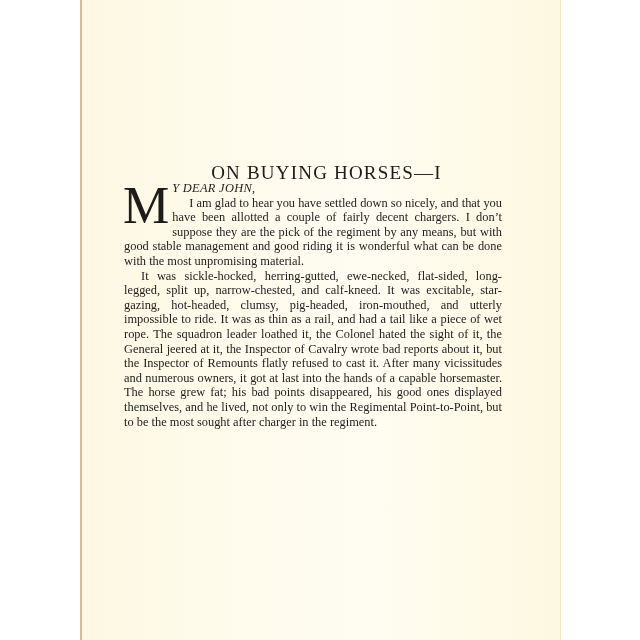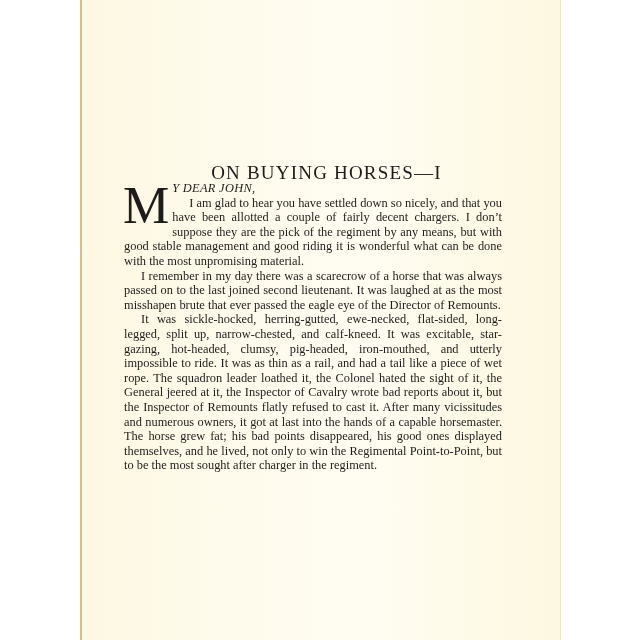--- a/index.html
+++ b/index.html
@@ -86,16 +86,15 @@
 
 <div class="page">
   <div class="title">ON BUYING HORSES—I</div>
 
   <div class="body-text">
     <p class="first">
       <span class="dropcap">M</span>
       <span class="salutation">Y DEAR JOHN,</span>
       <span class="first-indent"></span><span>I am glad to hear you have settled down so nicely, and that you have been allotted a couple of fairly decent chargers. I don’t suppose they are the pick of the regiment by any means, but with good stable management and good riding it is wonderful what can be done with the most unpromising material.</span>
     </p>
-    <p>I remember in my day there was a scarecrow of a horse that was always passed on to the last joined second lieutenant. It was laughed at as the most misshapen brute that ever passed the eagle eye of the Director of Remounts.</p>
     <p>It was sickle-hocked, herring-gutted, ewe-necked, flat-sided, long-legged, split up, narrow-chested, and calf-kneed. It was excitable, star-gazing, hot-headed, clumsy, pig-headed, iron-mouthed, and utterly impossible to ride. It was as thin as a rail, and had a tail like a piece of wet rope. The squadron leader loathed it, the Colonel hated the sight of it, the General jeered at it, the Inspector of Cavalry wrote bad reports about it, but the Inspector of Remounts flatly refused to cast it. After many vicissitudes and numerous owners, it got at last into the hands of a capable horsemaster. The horse grew fat; his bad points disappeared, his good ones displayed themselves, and he lived, not only to win the Regimental Point-to-Point, but to be the most sought after charger in the regiment.</p>
   </div>
 </div>
 
 </body></html>

